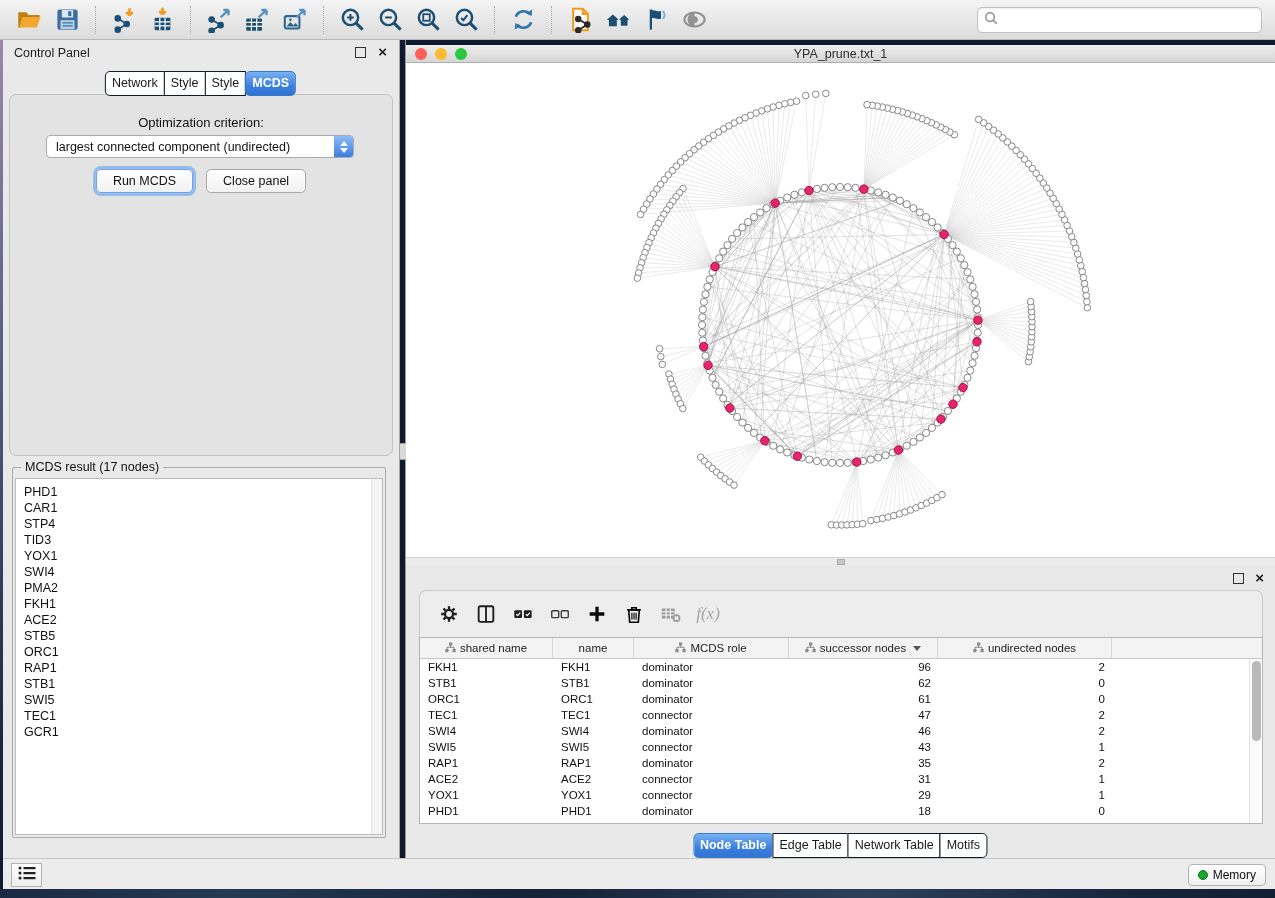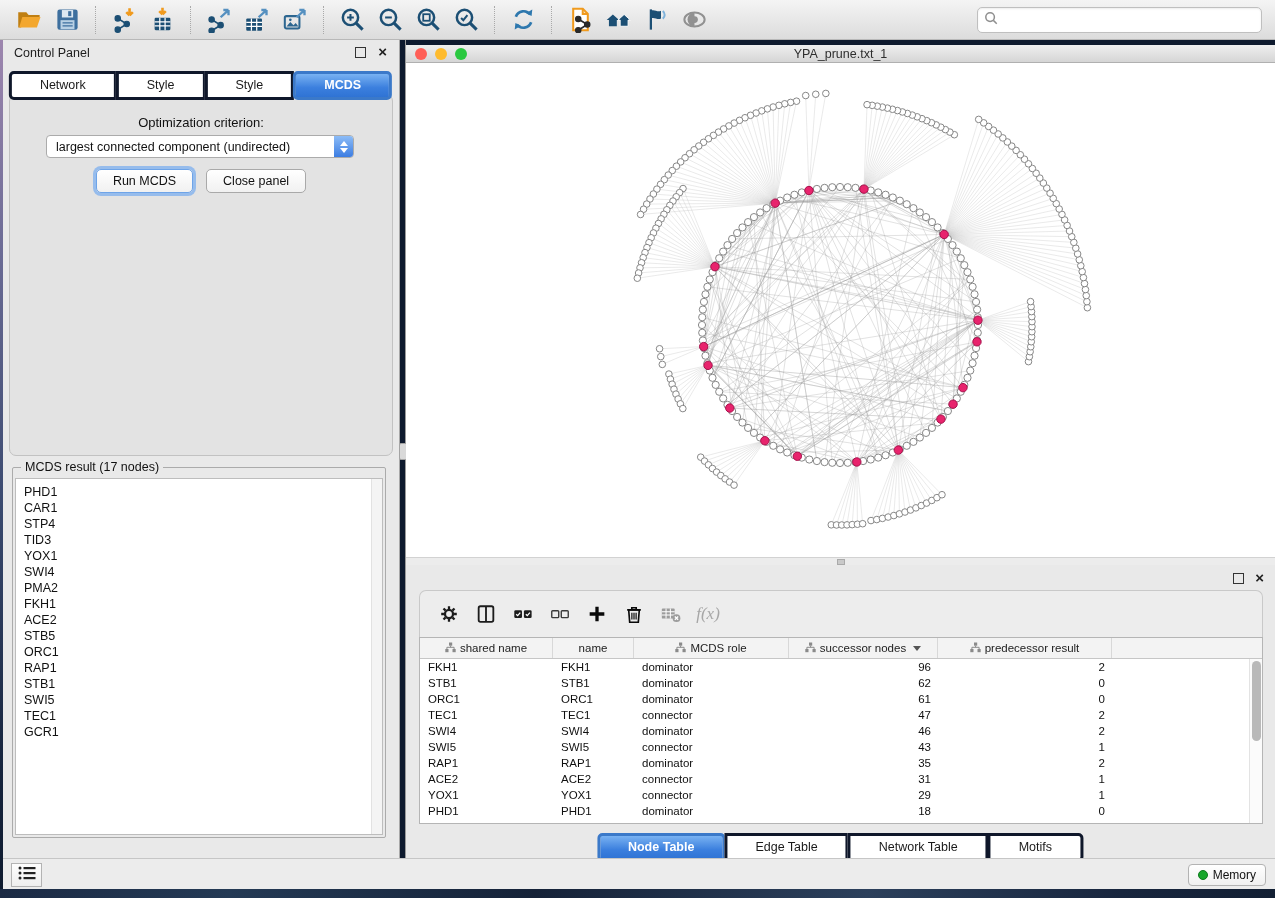--- a/index.html
+++ b/index.html
@@ -25,21 +25,21 @@
   .search-wrap input { border:0; outline:none; flex:1; font-size:12.5px; background:transparent; margin-left:5px; }
 
   
   .control-panel { position:absolute; left:3px; top:40px; width:397px; height:818px;
     background:#e9e9e9; border-right:1px solid #a8a8a8; }
   .panel-title-row { position:absolute; left:0; top:0; right:0; height:27px; }
   .panel-title { position:absolute; left:11px; top:6px; font-size:12.5px; color:#1d1d1d; }
   .float-btn { position:absolute; top:7px; width:11px; height:11px; border:1.6px solid #333; }
   .close-btn { position:absolute; top:3px; font-size:15px; font-weight:bold; color:#222; line-height:18px; }
   .cp-tabs { position:absolute; top:31px; left:50%; transform:translateX(-50%); display:flex; z-index:3; }
-  .ctab { padding:4px 28px 5px; background:#fff; border:3px solid #0f172a; margin-left:-1px;
+  .ctab { padding:4px 6px 5px; background:#fff; border:1px solid #0f172a; margin-left:-1px;
     font-size:12.5px; color:#1a1a1a; white-space:nowrap; }
   .ctab:first-child { border-radius:5px 0 0 5px; }
   .ctab:last-child { border-radius:0 5px 5px 0; }
   .ctab.sel { background:linear-gradient(#79b2f2,#3b7fde 60%,#2f73d4); color:#fff; border-color:#3b79c9; border-radius:5px;font-weight:bold; }
   .cp-content { position:absolute; left:6px; right:6px; top:54px; height:362px;
     background:#e3e3e3; border:1px solid #c2c2c2; border-radius:7px; }
   .opt-label { position:absolute; top:20px; width:100%; text-align:center; font-size:13px; color:#111; }
   .criterion-select { position:absolute; left:36px; right:38px; top:40px; height:23px; background:#fff;
     border:1px solid #ababab; border-radius:4px; display:flex; align-items:center; }
   .criterion-select .val { flex:1; font-size:12.5px; padding-left:9px; color:#111; white-space:nowrap; }
@@ -1129,21 +1129,21 @@
         </div>
         <div class="hcell" style="width: 174px; flex: 0 0 174px;">
           <span class="hier"><svg viewBox="0 0 11 11" width="11" height="11">
               <g fill="#8a8a8a">
                 <rect x="4" y="0.5" width="3.2" height="3.2"></rect>
                 <rect x="0.3" y="7" width="3.2" height="3.2"></rect>
                 <rect x="7.5" y="7" width="3.2" height="3.2"></rect>
               </g>
               <path d="M5.6 3.7v1.6M1.9 7V5.3h7.2V7" stroke="#8a8a8a" fill="none" stroke-width="1"></path>
             </svg></span>
-          <span>predecessor result</span>
+          <span>undirected nodes</span>
         </div>
       </div>
     <div class="tbody" id="ntable-body">
         <div class="trow">
           <div class="tcell left" style="flex: 0 0 133px; width: 133px;">FKH1</div>
           <div class="tcell left" style="flex: 0 0 81px; width: 81px;">FKH1</div>
           <div class="tcell left" style="flex: 0 0 155px; width: 155px;">dominator</div>
           <div class="tcell right" style="flex: 0 0 149px; width: 149px;">96</div>
           <div class="tcell right" style="flex: 0 0 174px; width: 174px;">2</div>
         </div>

